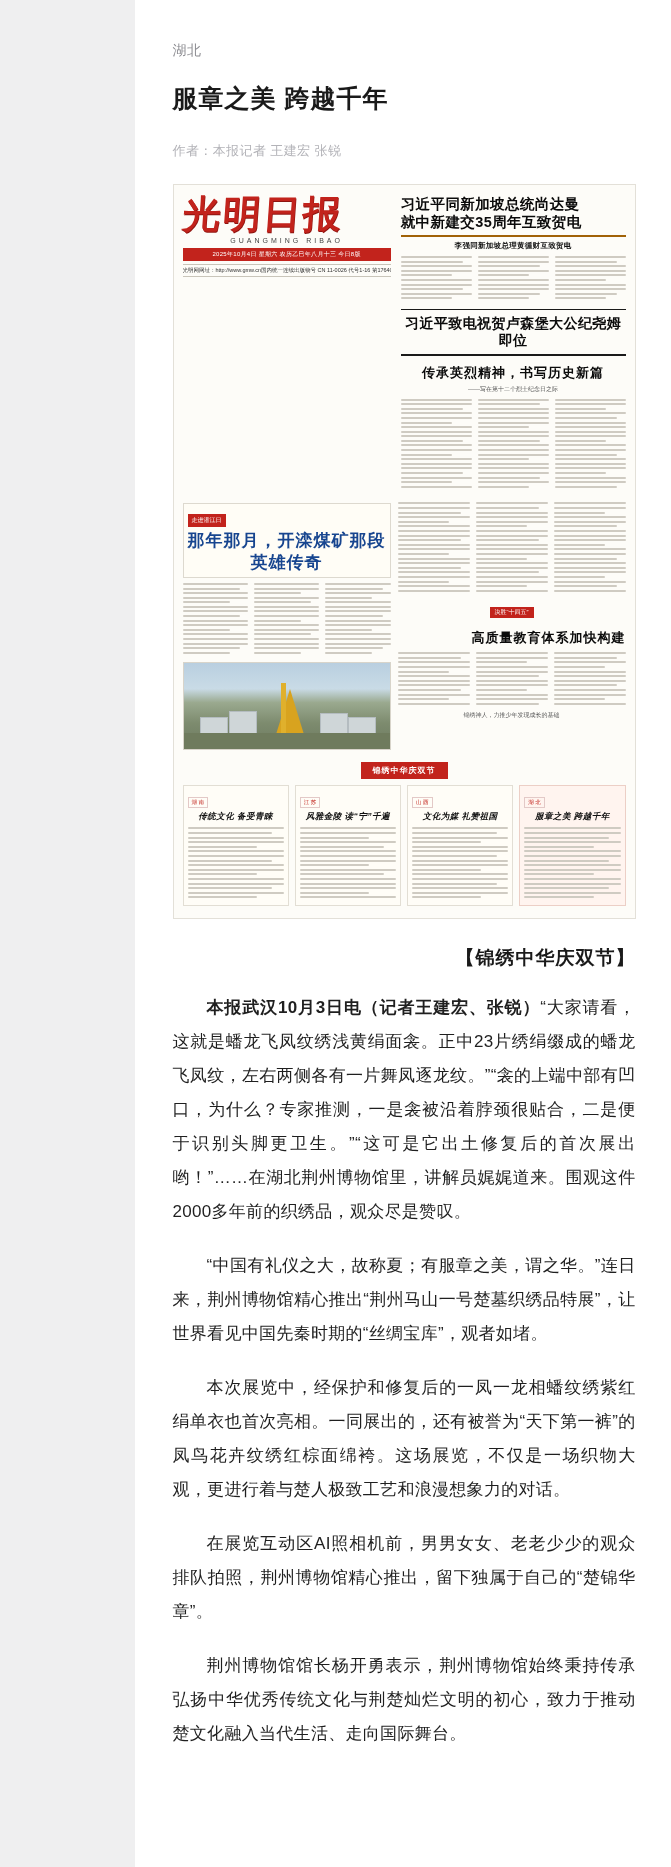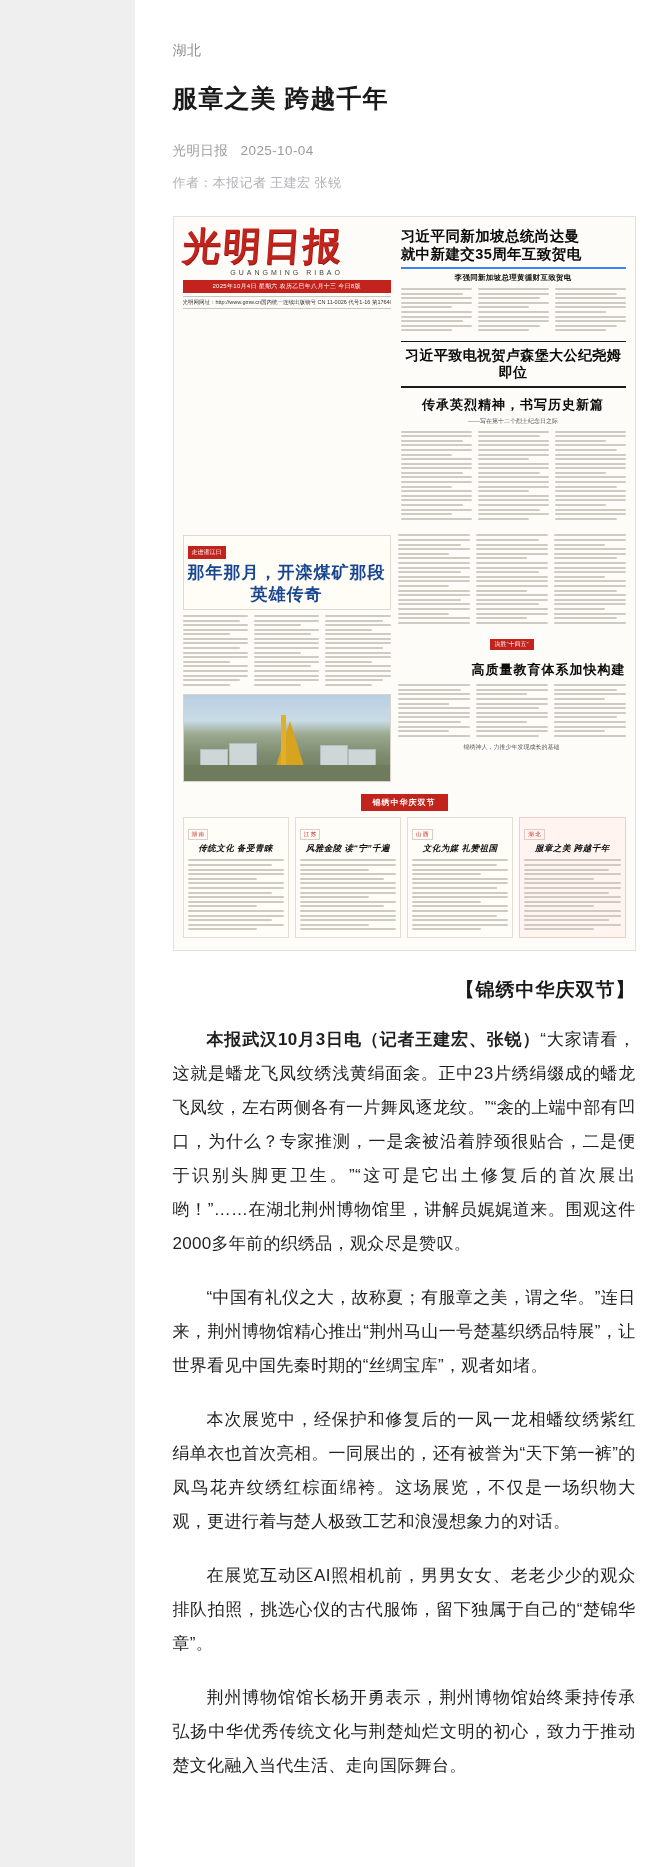--- a/index.html
+++ b/index.html
@@ -113,21 +113,21 @@
     overflow: hidden;
   }
 
   .masthead-right { flex: 1; }
   .lead-head {
     font-size: 14.5px;
     font-weight: 700;
     color: #0b0b0b;
     line-height: 1.25;
     letter-spacing: 0.4px;
-    border-bottom: 2px solid #3b82f6;
+    border-bottom: 2px solid #a16207;
     padding-bottom: 4px;
   }
   .lead-sub {
     font-size: 7.5px;
     text-align: center;
     color: #111;
     margin-top: 4px;
     font-weight: 700;
     letter-spacing: 0.3px;
   }
@@ -334,25 +334,20 @@
   p.body b { font-weight: 700; }
 </style>
 </head>
 <body>
 
 <div id="page">
   <div class="sheet">
 
     <div class="kicker">湖北</div>
     <h1 class="headline">服章之美 跨越千年</h1>
-    <div class="byline-row">
-      <span>光明日报</span>
-      &nbsp;
-      <span>2025-10-04</span>
-    </div>
     <div class="author-row">作者：本报记者 王建宏 张锐</div>
 
     <div class="paper">
       <div class="paper-inner">
 
         <div class="masthead">
           <div class="masthead-left">
             <div class="gm-title">光明日报</div>
             <div class="gm-pinyin">GUANGMING RIBAO</div>
             <div class="gm-datebar">2025年10月4日 星期六 农历乙巳年八月十三 今日8版</div>
@@ -768,17 +763,17 @@
       </div>
     </div>
 
     <div class="sec-title">【锦绣中华庆双节】</div>
 
     <p class="body">
       <b>本报武汉10月3日电（记者王建宏、张锐）</b><span>“大家请看，这就是蟠龙飞凤纹绣浅黄绢面衾。正中23片绣绢缀成的蟠龙飞凤纹，左右两侧各有一片舞凤逐龙纹。”“衾的上端中部有凹口，为什么？专家推测，一是衾被沿着脖颈很贴合，二是便于识别头脚更卫生。”“这可是它出土修复后的首次展出哟！”……在湖北荆州博物馆里，讲解员娓娓道来。围观这件2000多年前的织绣品，观众尽是赞叹。</span>
     </p>
     <p class="body">“中国有礼仪之大，故称夏；有服章之美，谓之华。”连日来，荆州博物馆精心推出“荆州马山一号楚墓织绣品特展”，让世界看见中国先秦时期的“丝绸宝库”，观者如堵。</p>
     <p class="body">本次展览中，经保护和修复后的一凤一龙相蟠纹绣紫红绢单衣也首次亮相。一同展出的，还有被誉为“天下第一裤”的凤鸟花卉纹绣红棕面绵袴。这场展览，不仅是一场织物大观，更进行着与楚人极致工艺和浪漫想象力的对话。</p>
-    <p class="body">在展览互动区AI照相机前，男男女女、老老少少的观众排队拍照，挑选心仪的古代服饰，留下独属于自己的“楚锦华章”。</p>
+    <p class="body">在展览互动区AI照相机前，男男女女、老老少少的观众排队拍照，荆州博物馆精心推出，留下独属于自己的“楚锦华章”。</p>
     <p class="body">荆州博物馆馆长杨开勇表示，荆州博物馆始终秉持传承弘扬中华优秀传统文化与荆楚灿烂文明的初心，致力于推动楚文化融入当代生活、走向国际舞台。</p>
 
   </div>
 </div>
 
 </body></html>

